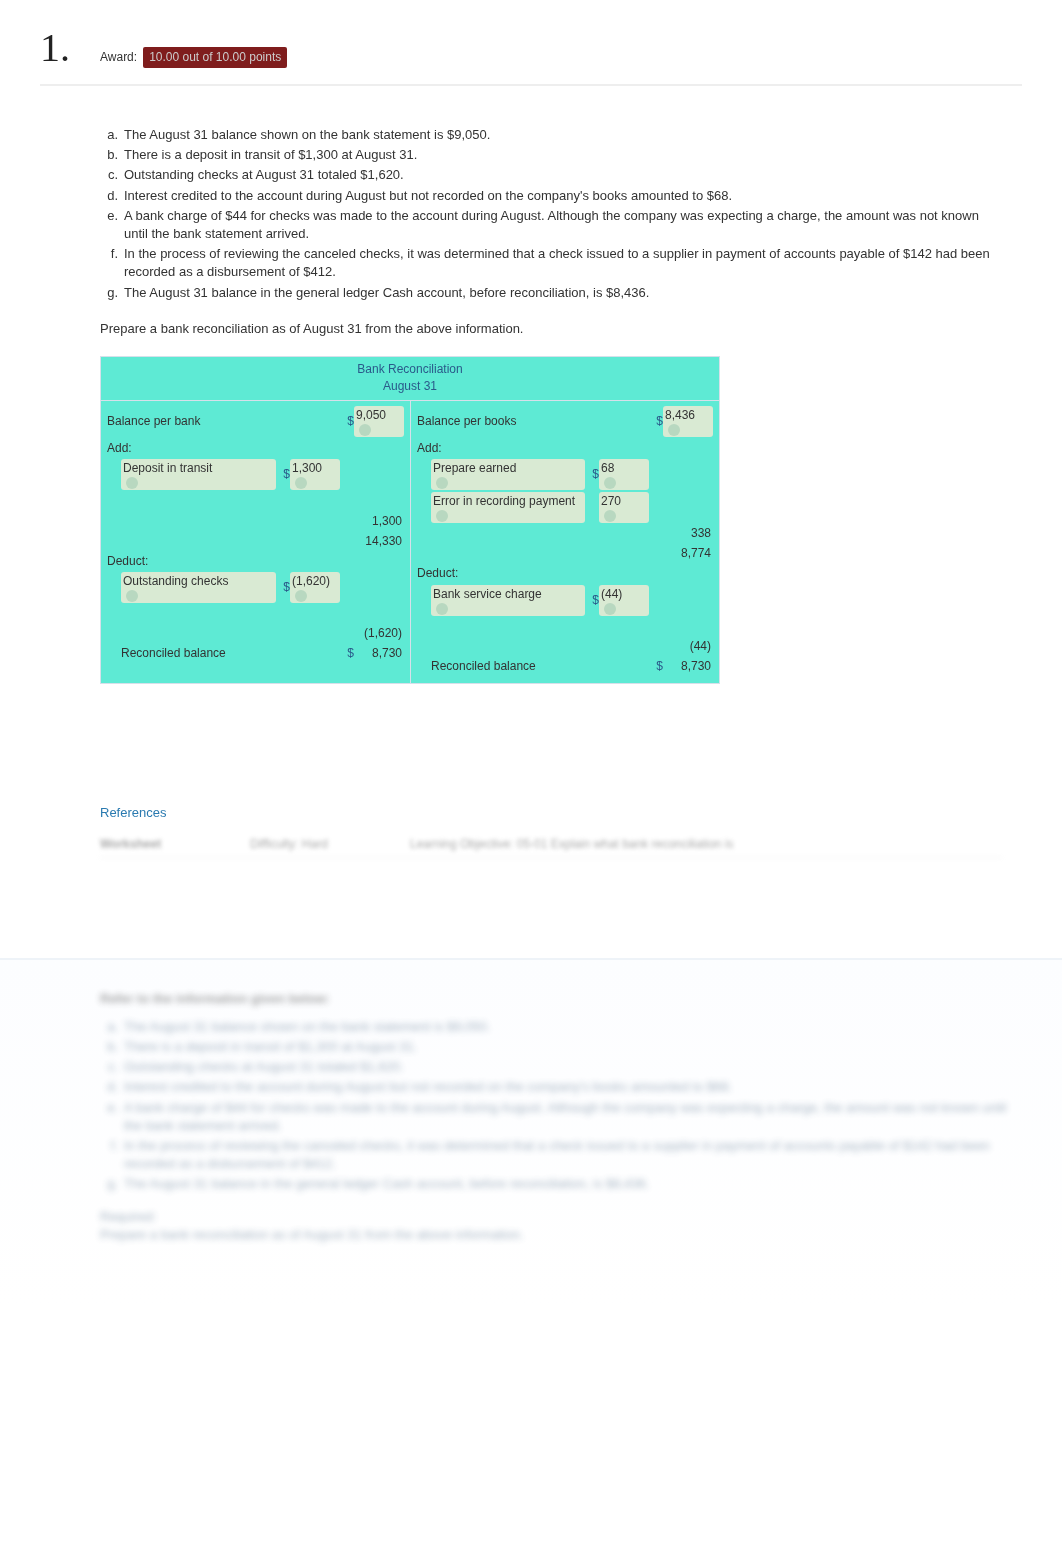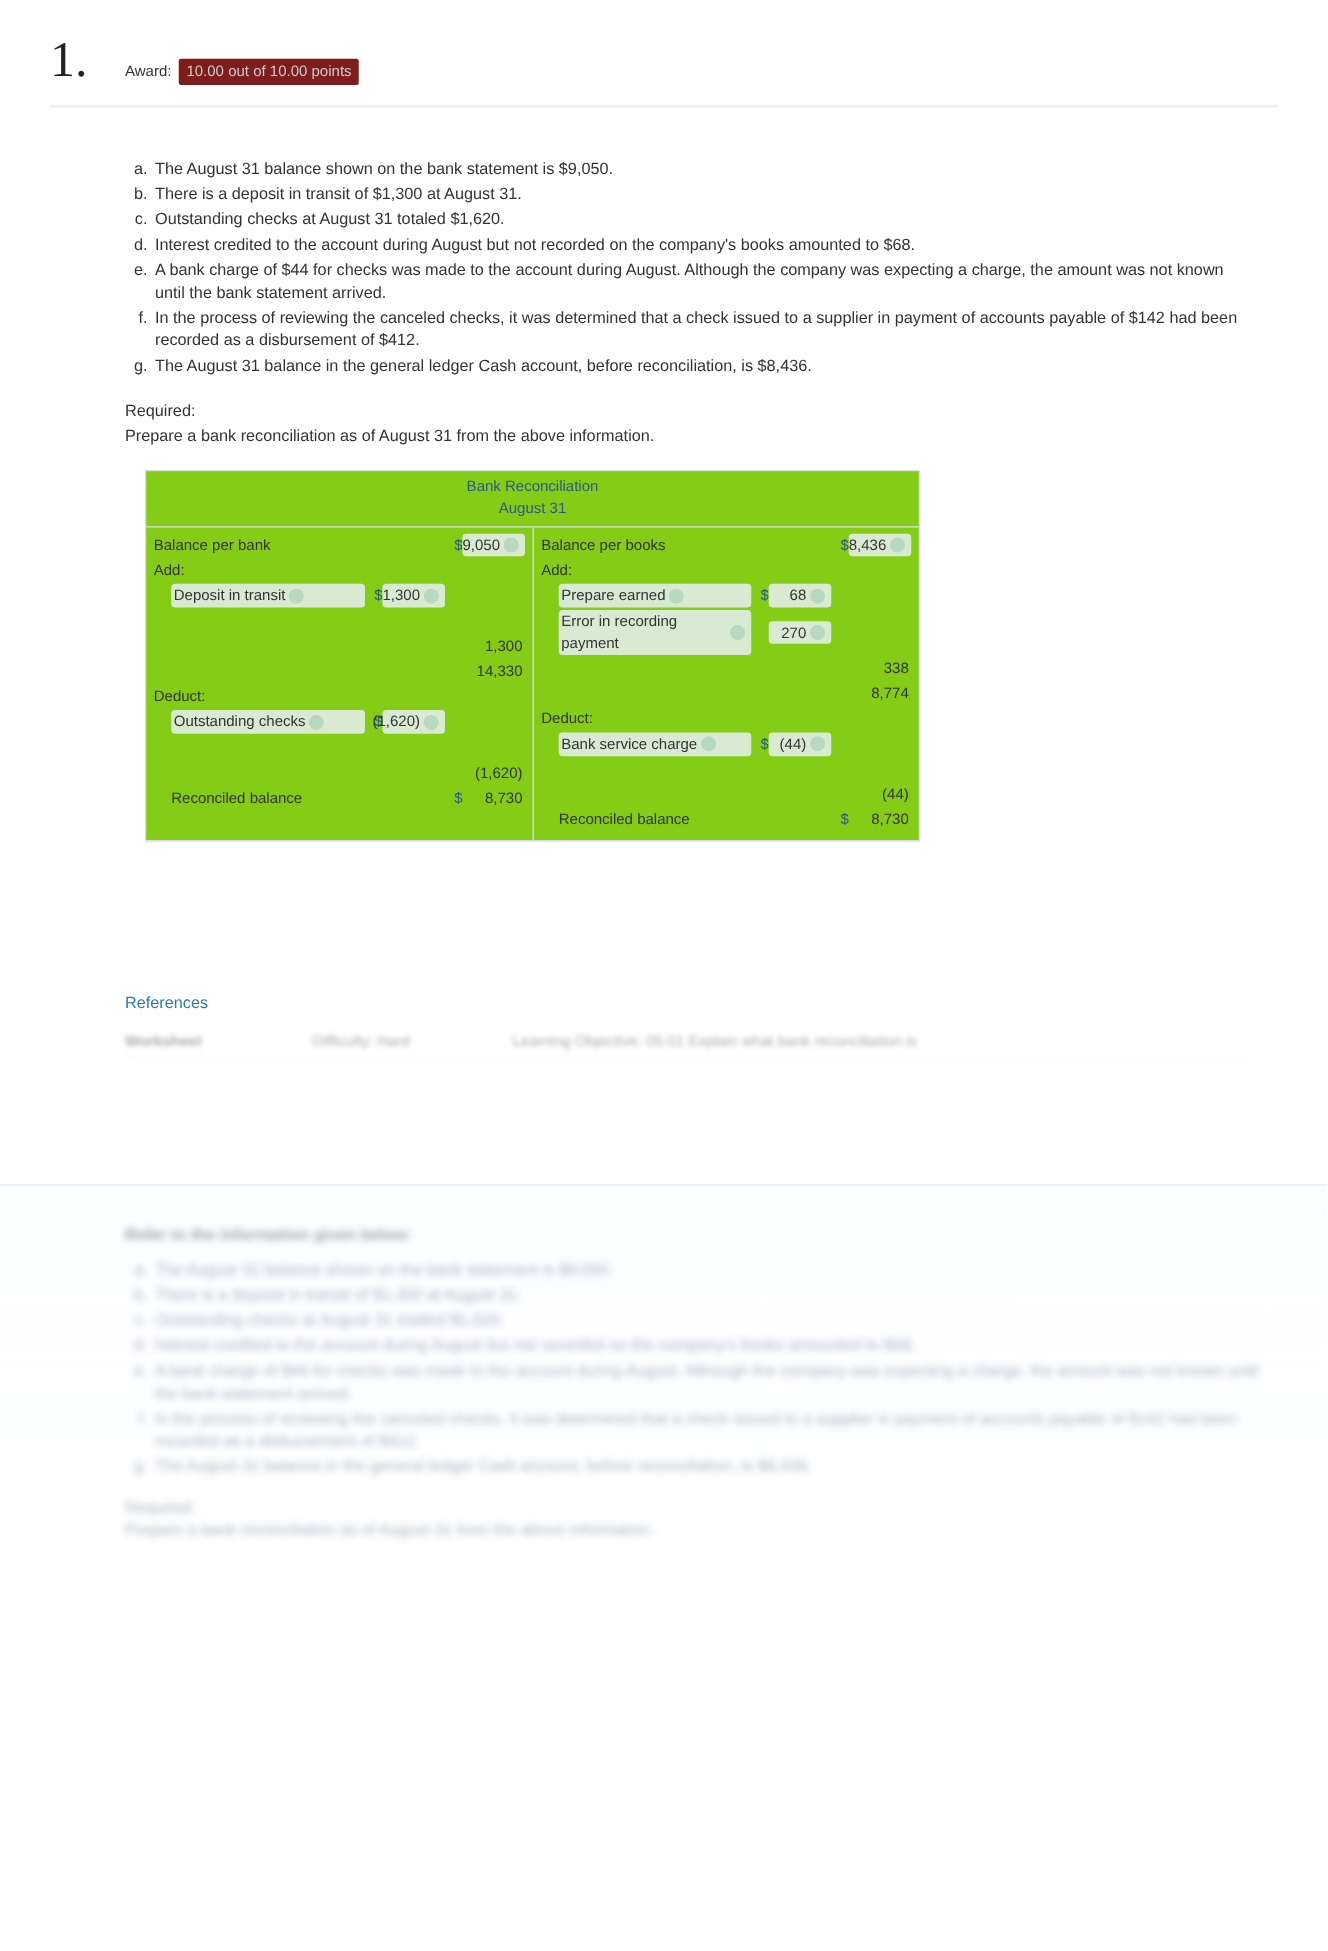--- a/index.html
+++ b/index.html
@@ -60,24 +60,23 @@
     text-align: right;
     margin-right: 6px;
   }
   .required-label { margin-bottom: 2px; }
   .required-text { margin-bottom: 18px; }
 
   
   .recon-wrap {
     width: 620px;
     border: 1px solid #d6e0ea;
-    background: #84cc16;
+    background: #5eead4;
     font-size: 12px;
     margin-bottom: 120px;
-    margin-left: 16px;
   }
   .recon-title {
     text-align: center;
     color: #2a5a8a;
     padding: 4px 0 0 0;
   }
   .recon-date {
     text-align: center;
     color: #2a5a8a;
     padding: 0 0 6px 0;
@@ -118,22 +117,23 @@
   }
   .row .amt2 {
     width: 50px;
     text-align: right;
     padding-right: 2px;
   }
   .pill {
     background: #d9ead3;
     border-radius: 3px;
     display: flex;
-    align-items: center;
+    align-items: flex-start;
     padding: 1px 2px;
+    flex-direction: column;
   }
   .pill.amtpill {
     justify-content: flex-end;
   }
   .dot {
     display: inline-block;
     width: 12px;
     height: 12px;
     border-radius: 50%;
     background: #b8d8c0;
@@ -237,21 +237,20 @@
       <li>
           <span class="lk">f.</span>
           <span>In the process of reviewing the canceled checks, it was determined that a check issued to a supplier in payment of accounts payable of $142 had been recorded as a disbursement of $412.</span>
         </li>
       <li>
           <span class="lk">g.</span>
           <span>The August 31 balance in the general ledger Cash account, before reconciliation, is $8,436.</span>
         </li>
     </ol>
 
-    <p class="required-label">Required:</p>
     <p class="required-text">Prepare a bank reconciliation as of August 31 from the above information.</p>
 
     <div class="recon-wrap">
       <div class="recon-title">Bank Reconciliation</div>
       <div class="recon-date">August 31</div>
       <div class="recon-cols">
 
         <div class="recon-col">
           <div class="row">
             <span class="label">Balance per bank</span>

